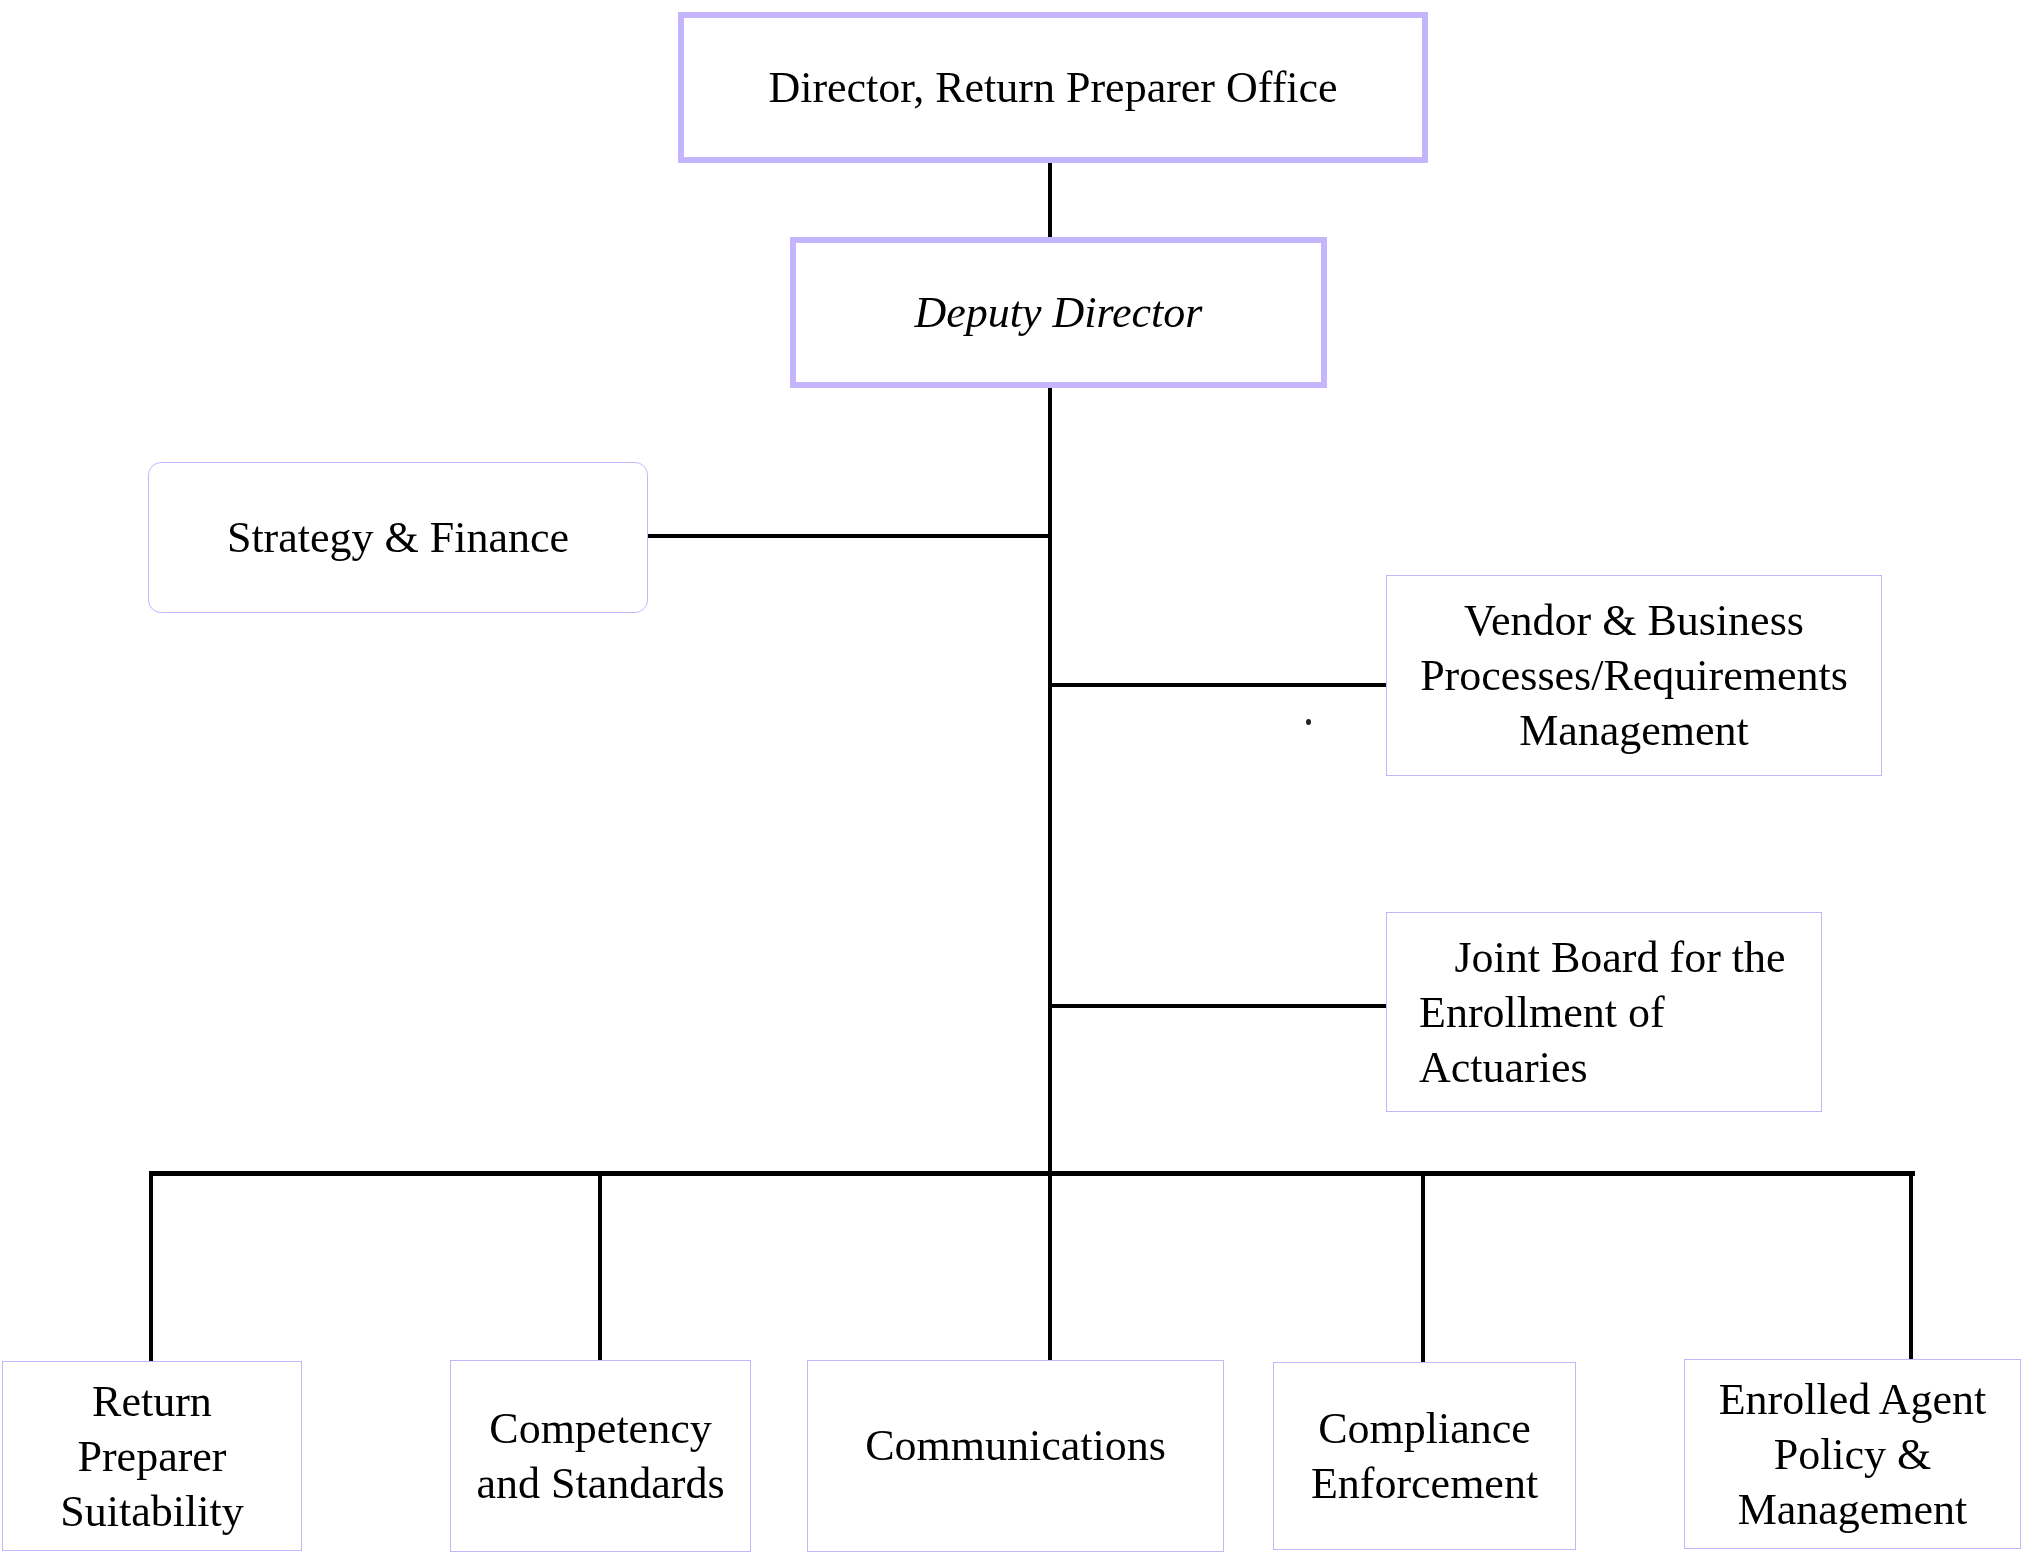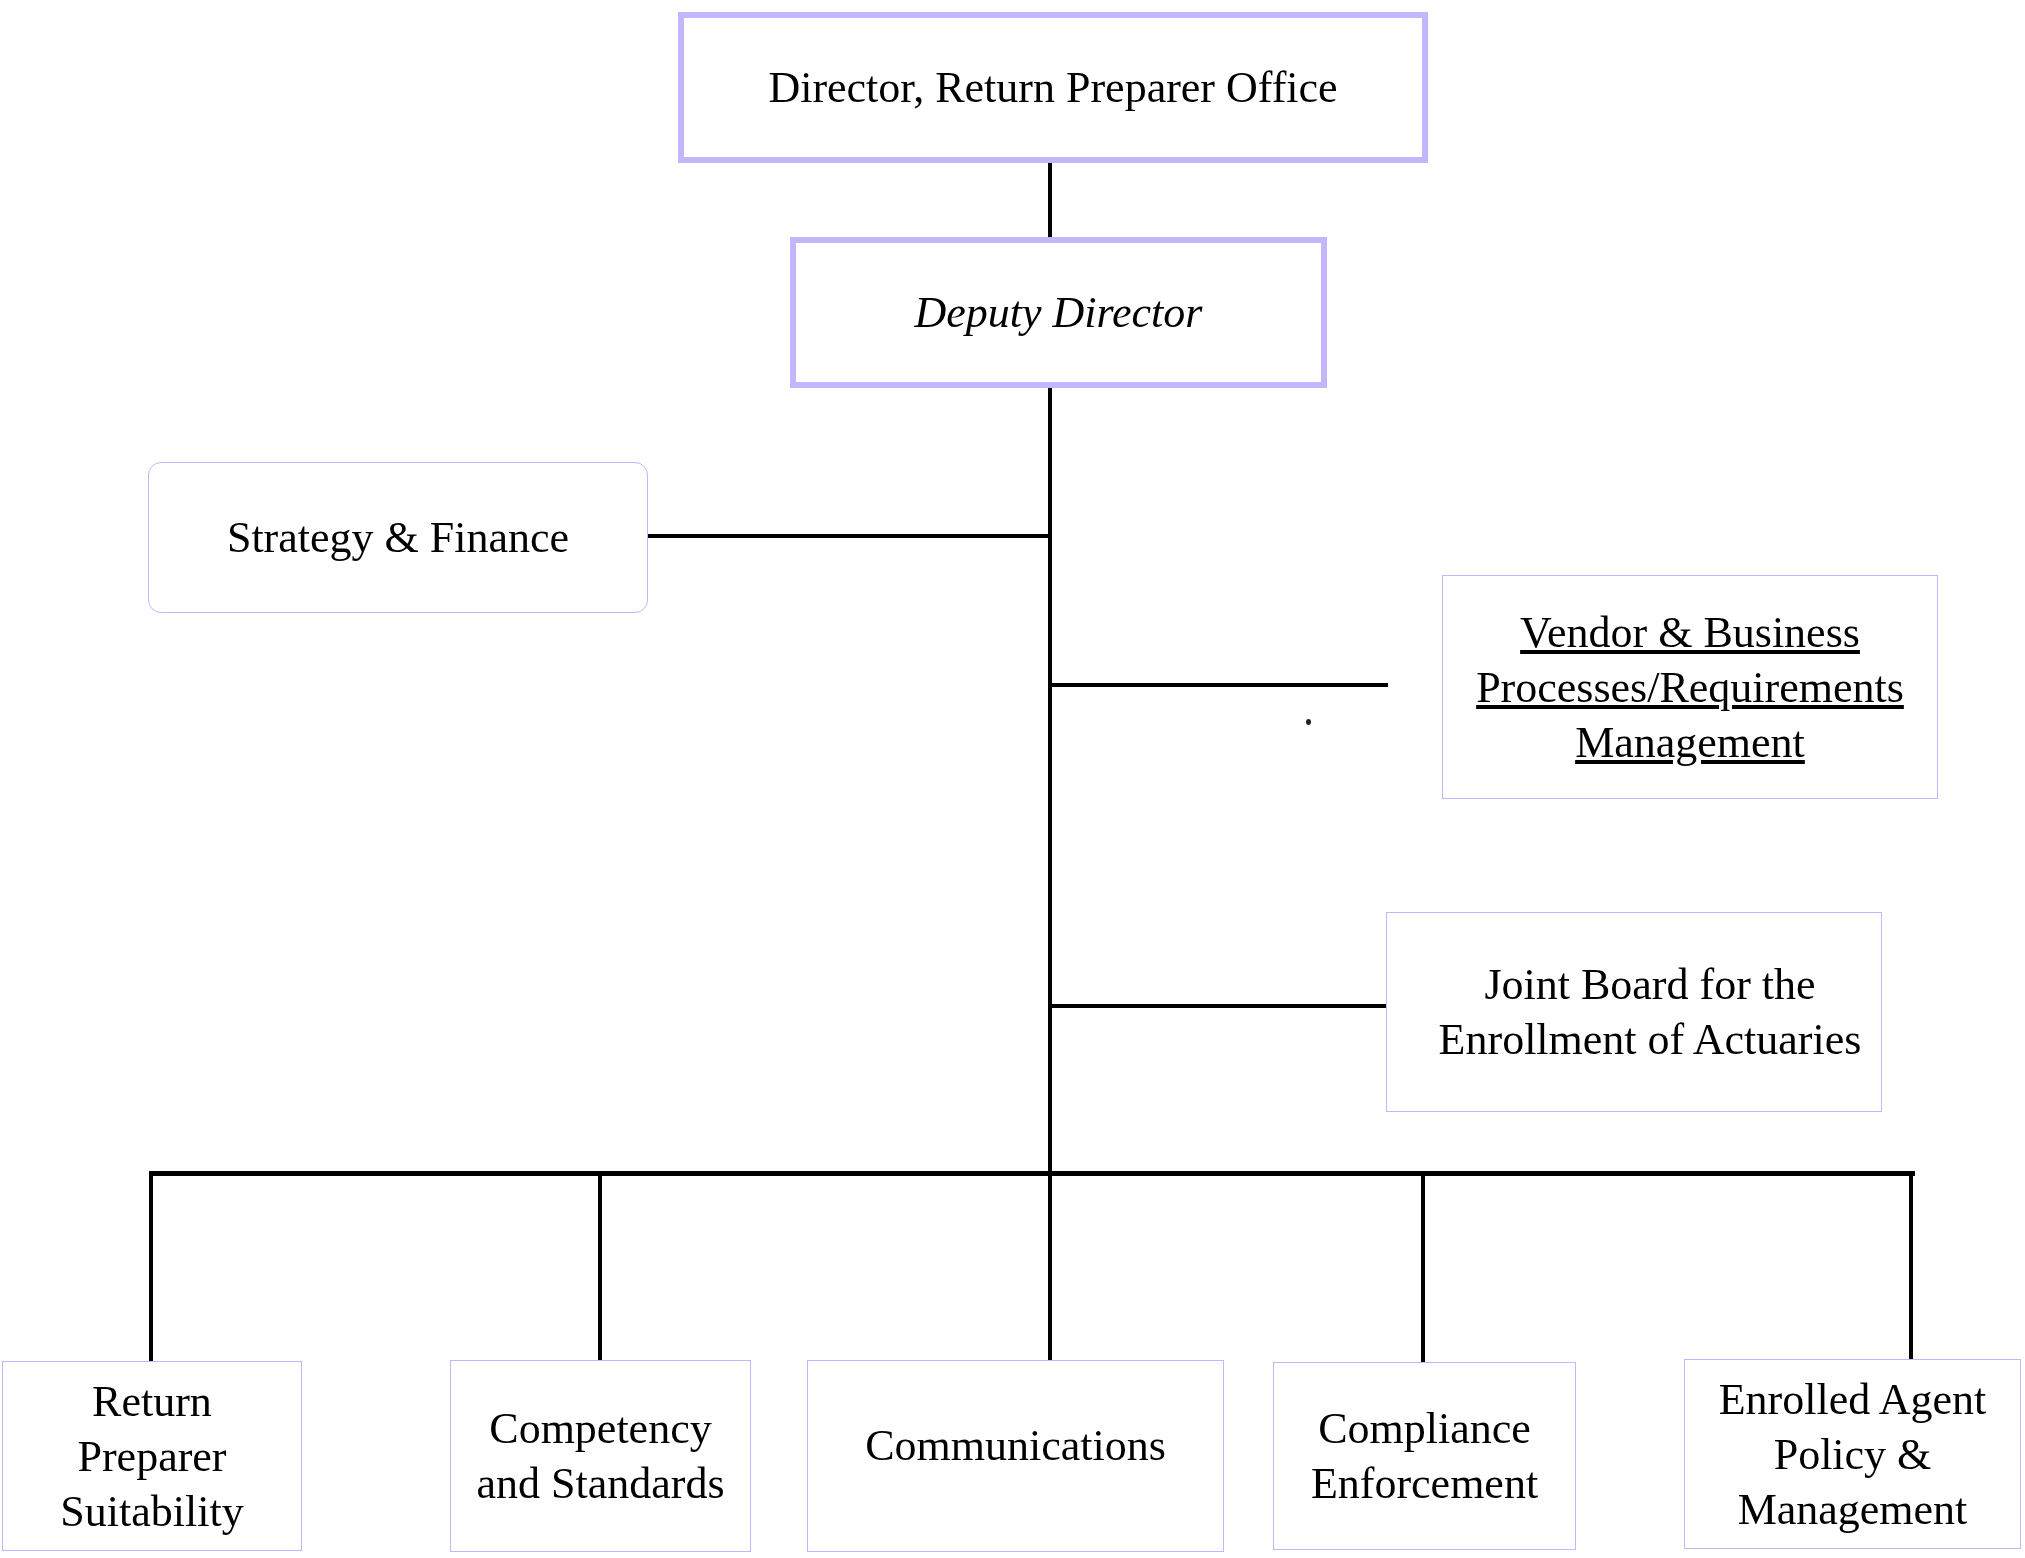--- a/index.html
+++ b/index.html
@@ -31,22 +31,22 @@
   }
   .node .ln { display: block; }
   .edge {
     position: absolute;
     background: #000000;
   }
   
   #box-director   { left: 678px;  top: 12px;   width: 750px; height: 151px; border-width: 6px; }
   #box-deputy     { left: 790px;  top: 237px;  width: 537px; height: 151px; border-width: 6px; font-style: italic; }
   #box-strategy   { left: 148px;  top: 462px;  width: 500px; height: 151px; border-radius: 13px; }
-  #box-vendor     { left: 1442px; top: 575px;  width: 496px; height: 224px; text-decoration: underline; }
-  #box-joint      { left: 1386px; top: 912px;  width: 496px; height: 200px; padding-left: 32px; }
+  #box-vendor     { left: 1386px; top: 575px;  width: 496px; height: 201px; }
+  #box-joint      { left: 1386px; top: 912px;  width: 436px; height: 200px; padding-left: 32px; }
   #box-rps        { left: 2px;    top: 1361px; width: 300px; height: 190px; }
   #box-cas        { left: 450px;  top: 1360px; width: 301px; height: 192px; }
   #box-comm       { left: 807px;  top: 1360px; width: 417px; height: 192px; padding-bottom: 22px; }
   #box-ce         { left: 1273px; top: 1362px; width: 303px; height: 188px; }
   #box-eapm       { left: 1684px; top: 1359px; width: 337px; height: 190px; }
   
   #edge-director-deputy { left: 1048px; top: 163px;  width: 4px;    height: 76px; }
   #edge-trunk           { left: 1048px; top: 386px;  width: 4px;    height: 976px; }
   #edge-strategy        { left: 645px;  top: 534px;  width: 405px;  height: 4px; }
   #edge-vendor          { left: 1050px; top: 683px;  width: 338px;  height: 4px; }

